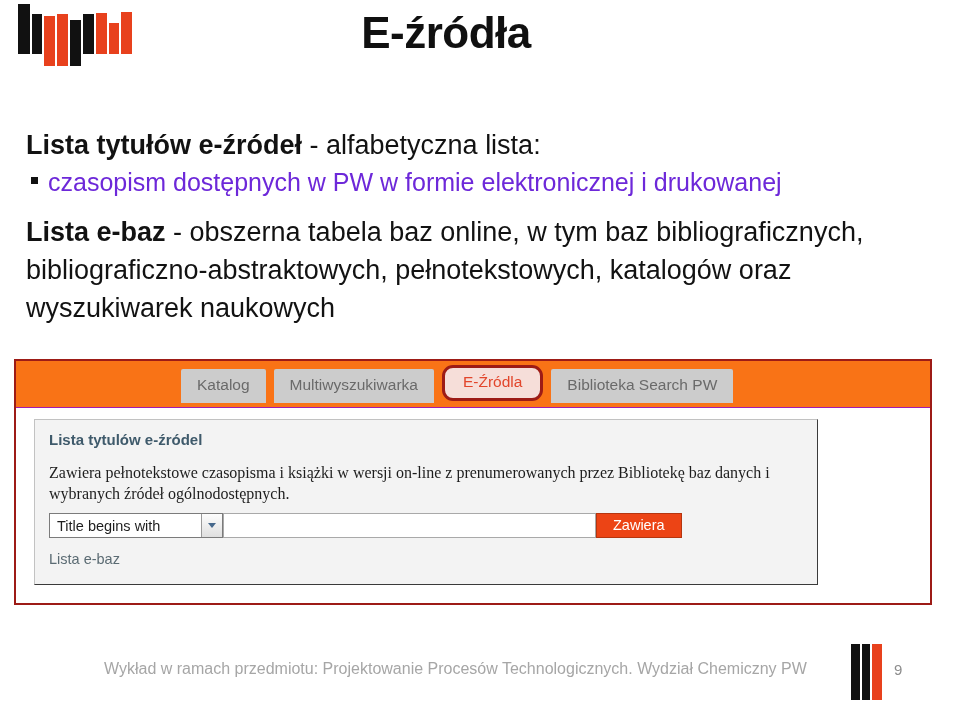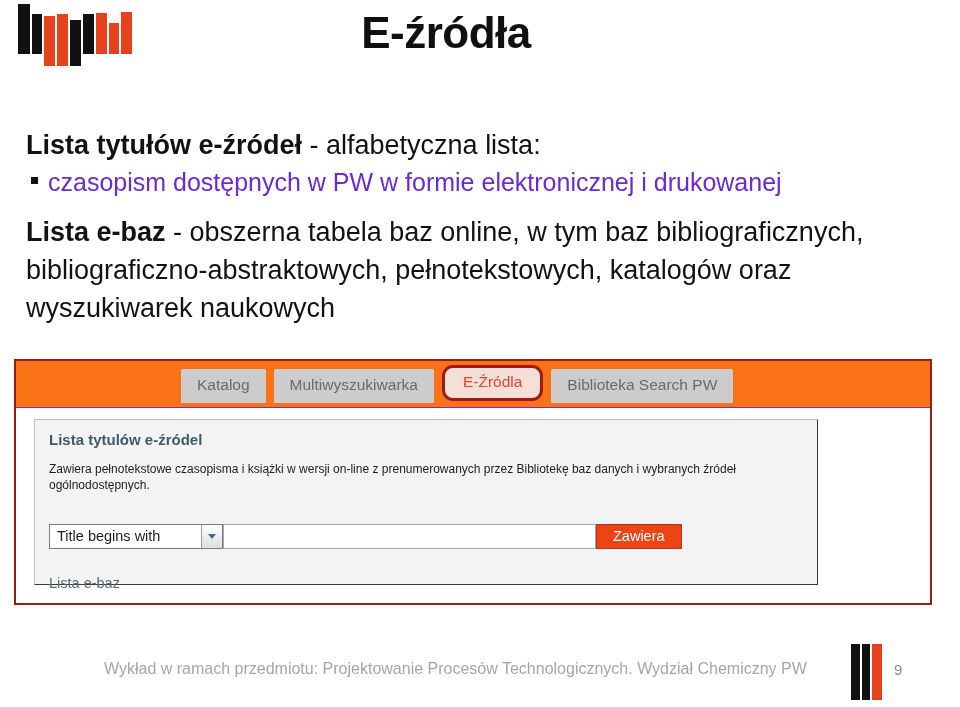--- a/index.html
+++ b/index.html
@@ -145,29 +145,30 @@
     box-sizing: border-box;
     padding: 11px 14px 0 14px;
   }
   .panel-title {
     font-size: 15px;
     font-weight: bold;
     color: #3f5a6b;
     margin-bottom: 14px;
   }
   .panel-desc {
-    font-size: 12px;
+    font-size: 16px;
     color: #1d1d1d;
     line-height: 1.32;
-    margin-bottom: 30px;
+    margin-bottom: 9px;
+    font-family: Liberation Serif, serif;
   }
   .search-row {
     display: flex;
     align-items: center;
-    margin-bottom: 26px;
+    margin-bottom: 13px;
   }
   .sel {
     width: 174px;
     height: 25px;
     background: #ffffff;
     border: 1px solid #7b7b7b;
     box-sizing: border-box;
     display: flex;
     align-items: center;
     position: relative;

